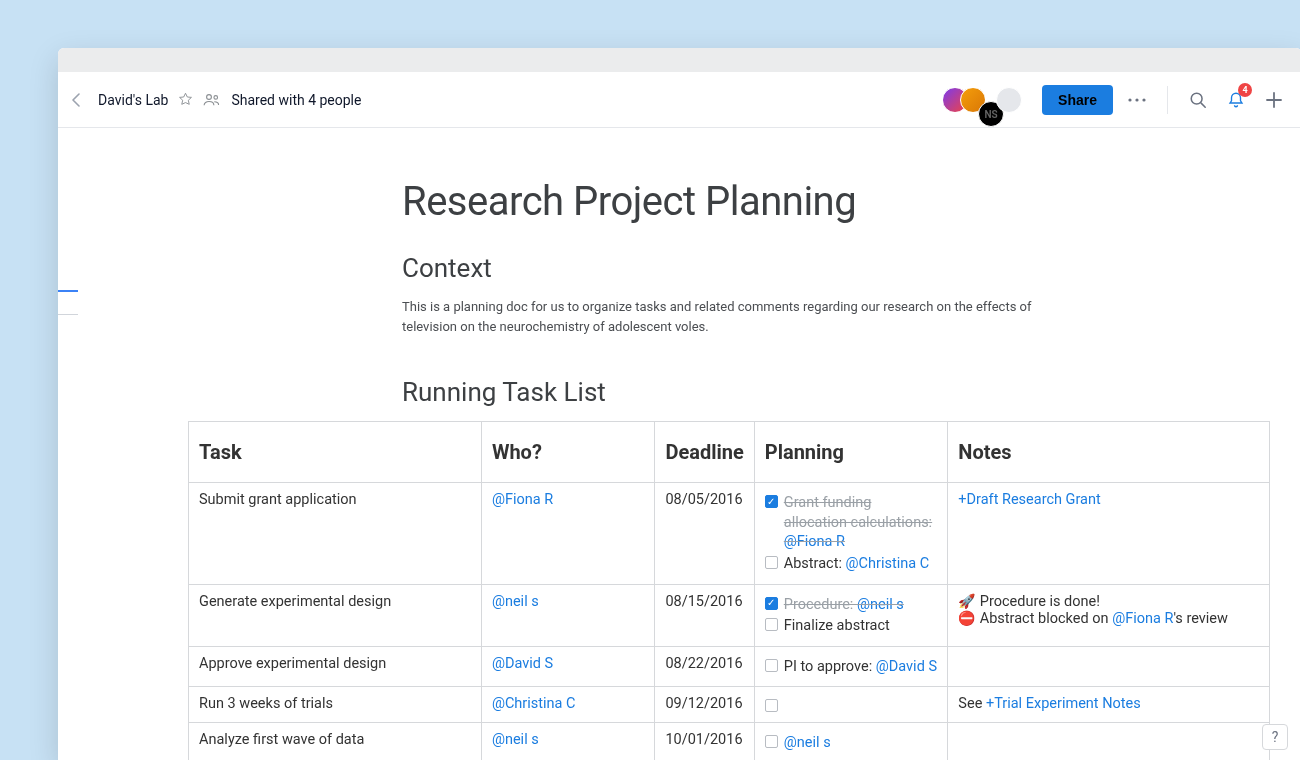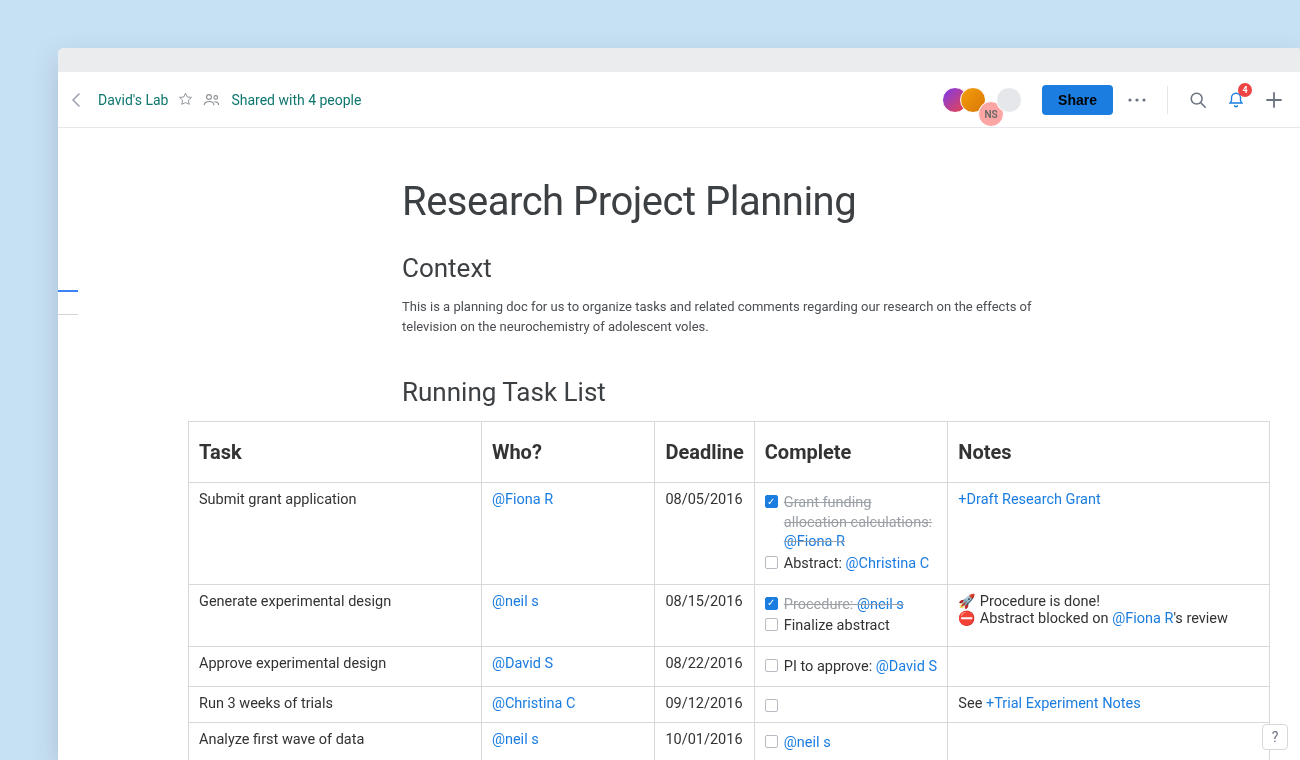--- a/index.html
+++ b/index.html
@@ -38,39 +38,39 @@
   }
   .back-chevron {
     width: 24px; height: 24px;
     display: flex; align-items: center; justify-content: center;
     color: #9ca3af;
     cursor: pointer;
   }
   .title-block { display: flex; flex-direction: column; gap: 2px; }
   .title-row {
     display: flex; align-items: center; gap: 10px;
-    color: #0f766e;
+    color: #0f172a;
     font-size: 14px;
   }
   .star-icon, .people-icon { color: #8b8f93; display:flex; align-items:center; }
   .add-folder-link { color: #1b7de0; font-size: 13px; cursor: pointer; }
   .header-spacer { flex: 1; }
   .avatars { display: flex; align-items:center; margin-right: 10px; }
   .avatar {
     width: 26px; height: 26px; border-radius: 50%;
     border: 1.5px solid #fff;
     margin-left: -8px;
     background: #94a3b8;
     display:flex; align-items:center; justify-content:center;
     font-size: 10px; color:#fff; font-weight:600;
   }
   .avatar:first-child { margin-left: 0; }
   .avatar.a1 { background: linear-gradient(135deg,#7c3aed,#ef4444); }
   .avatar.a2 { background: linear-gradient(135deg,#f59e0b,#d97706); }
-  .avatar.a3 { background: #fca5a5; color:#666;margin-top:29px; }
+  .avatar.a3 { background: #000000; color:#666;margin-top:29px; }
   .avatar.a4 { background: #e5e7eb; }
   .share-btn {
     background: #1b7de0;
     color: #000000;
     border: none;
     border-radius: 4px;
     height: 30px;
     padding: 0 16px;
     font-size: 14px;
     font-weight: 700;
@@ -300,21 +300,21 @@
             <col class="col-who">
             <col class="col-deadline">
             <col class="col-complete">
             <col class="col-notes">
         </colgroup>
         <thead>
           <tr>
             <th>Task</th>
             <th>Who?</th>
             <th>Deadline</th>
-            <th>Complete</th>
+            <th>Planning</th>
             <th>Notes</th>
           </tr>
         </thead>
         <tbody id="task-rows">
             <tr>
               <td>Submit grant application</td>
               <td><span class="mention">@Fiona R</span></td>
               <td>08/05/2016</td>
               <td>
                 <div class="check-row">

